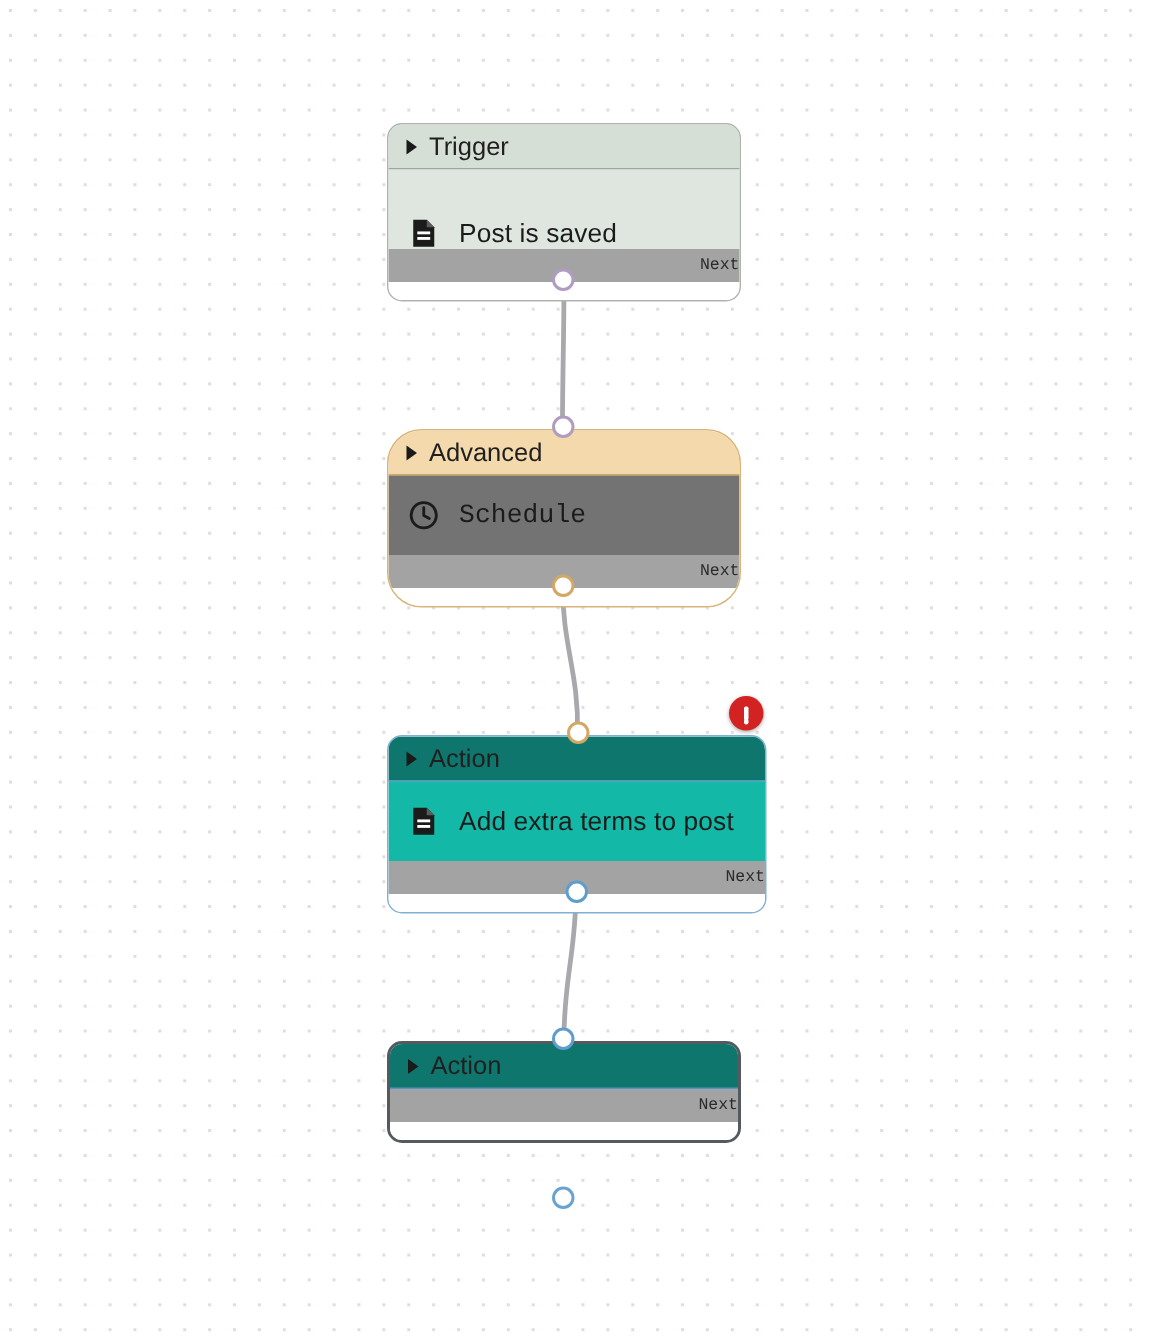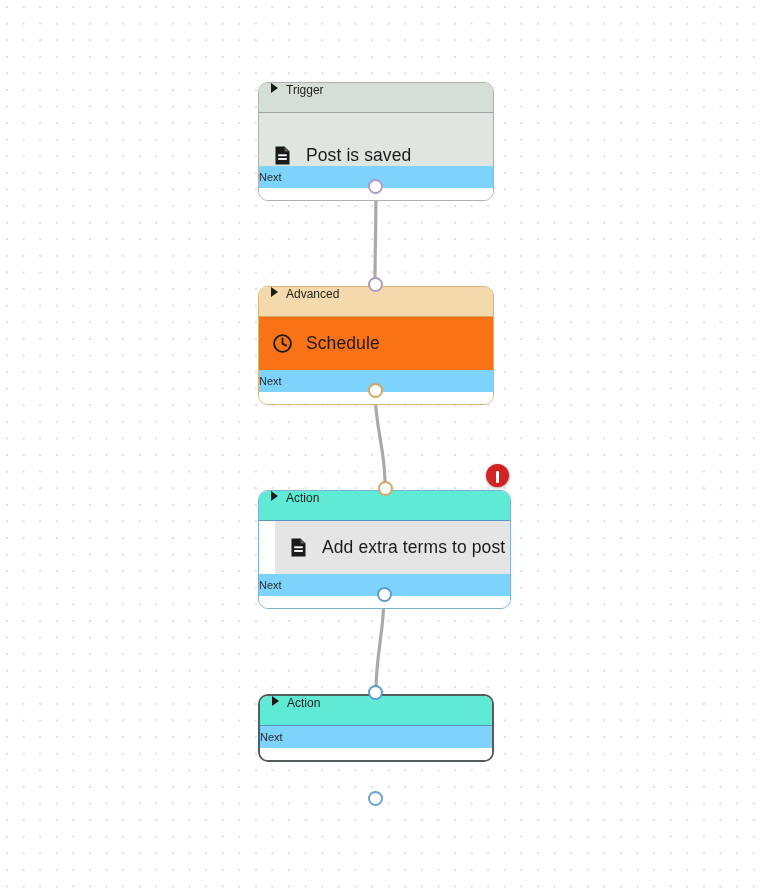--- a/index.html
+++ b/index.html
@@ -27,24 +27,24 @@
 
   
   .node{
     position:absolute;
     border-radius:10px;
     box-sizing:border-box;
     overflow:hidden;
     background:#ffffff;
   }
   .node-head{
-    display:flex;align-items:flex-start;
+    display:flex;align-items:center;
     height:30px;
     padding:0 12px;
-    font-size:12px;
+    font-size:17px;
     color:#1f1f1f;
     box-sizing:border-box;
   }
   .caret{
     display:inline-block;
     width:0;height:0;
     border-left:7px solid #1a1a1a;
     border-top:5px solid transparent;
     border-bottom:5px solid transparent;
     margin-right:8px;
@@ -63,43 +63,44 @@
     display:flex;align-items:center;justify-content:center;
   }
   .node-title{
     font-size:17.5px;
     color:#1b1b1b;
     white-space:nowrap;
     letter-spacing:.1px;
   }
   .node-foot{
     height:22px;
-    background:#7dd3fc;
-    display:flex;align-items:center;justify-content:flex-start;
+    background:#a3a3a3;
+    display:flex;align-items:center;justify-content:flex-end;
     font-size:11px;
     color:#2b2b2b;
     box-sizing:border-box;
+    font-family:Liberation Mono, monospace;
   }
   
   .node-foot-pad{height:12px;background:#ffffff;}
 
   
   .n-trigger{border:1.5px solid #aeb3ae;}
   .n-trigger .node-head{background:#d6dfd6;border-bottom:1px solid #9ea59e;}
   .n-trigger .node-body{background:#dfe6df;align-items:flex-end;}
 
   
   .n-advanced{border:1.5px solid #d9b478;}
   .n-advanced .node-head{background:#f3d9ab;border-bottom:1px solid #d3a85f;}
-  .n-advanced .node-body{background:#f97316;}
+  .n-advanced .node-body{background:#737373;font-family:Liberation Mono, monospace;}
 
   
   .n-action{border:1.5px solid #7fb0d6;}
-  .n-action .node-head{background:#5eead4;border-bottom:1px solid #5c93c2;}
-  .n-action .node-body{background:#e5e5e5;margin-left:16px;}
+  .n-action .node-head{background:#0f766e;border-bottom:1px solid #5c93c2;}
+  .n-action .node-body{background:#14b8a6;}
 
   
   .n-action.selected{border:2px solid #555a5e;}
 
   
   .port{
     position:absolute;
     width:15px;height:15px;
     border-radius:50%;
     background:#ffffff;
@@ -163,21 +164,21 @@
       </span>
       <span class="node-title">Post is saved</span>
     </div>
     <div class="node-foot">
       <span>Next</span>
     </div>
     <div class="node-foot-pad"></div>
   </div>
   <div class="port port-sage" style="left:368px;top:179px;"></div>
 
-  <div class="node n-advanced" style="left:258px;top:286px;width:236px;">
+  <div class="node n-advanced" style="left:258px;top:286px;width:236px;border-radius:23px;">
     <div class="node-head">
       <span class="caret"></span>
       <span>Advanced</span>
     </div>
     <div class="node-body">
       <span class="node-icon">
         <svg width="21" height="21" viewBox="0 0 21 21" aria-hidden="true">
           <circle cx="10.5" cy="10.5" r="8.4" fill="none" stroke="#1b1b1b" stroke-width="1.9"></circle>
           <path d="M10.5 5.4 V10.7 L14.2 12.6" fill="none" stroke="#1b1b1b" stroke-width="1.9" stroke-linecap="round" stroke-linejoin="round"></path>
         </svg>

